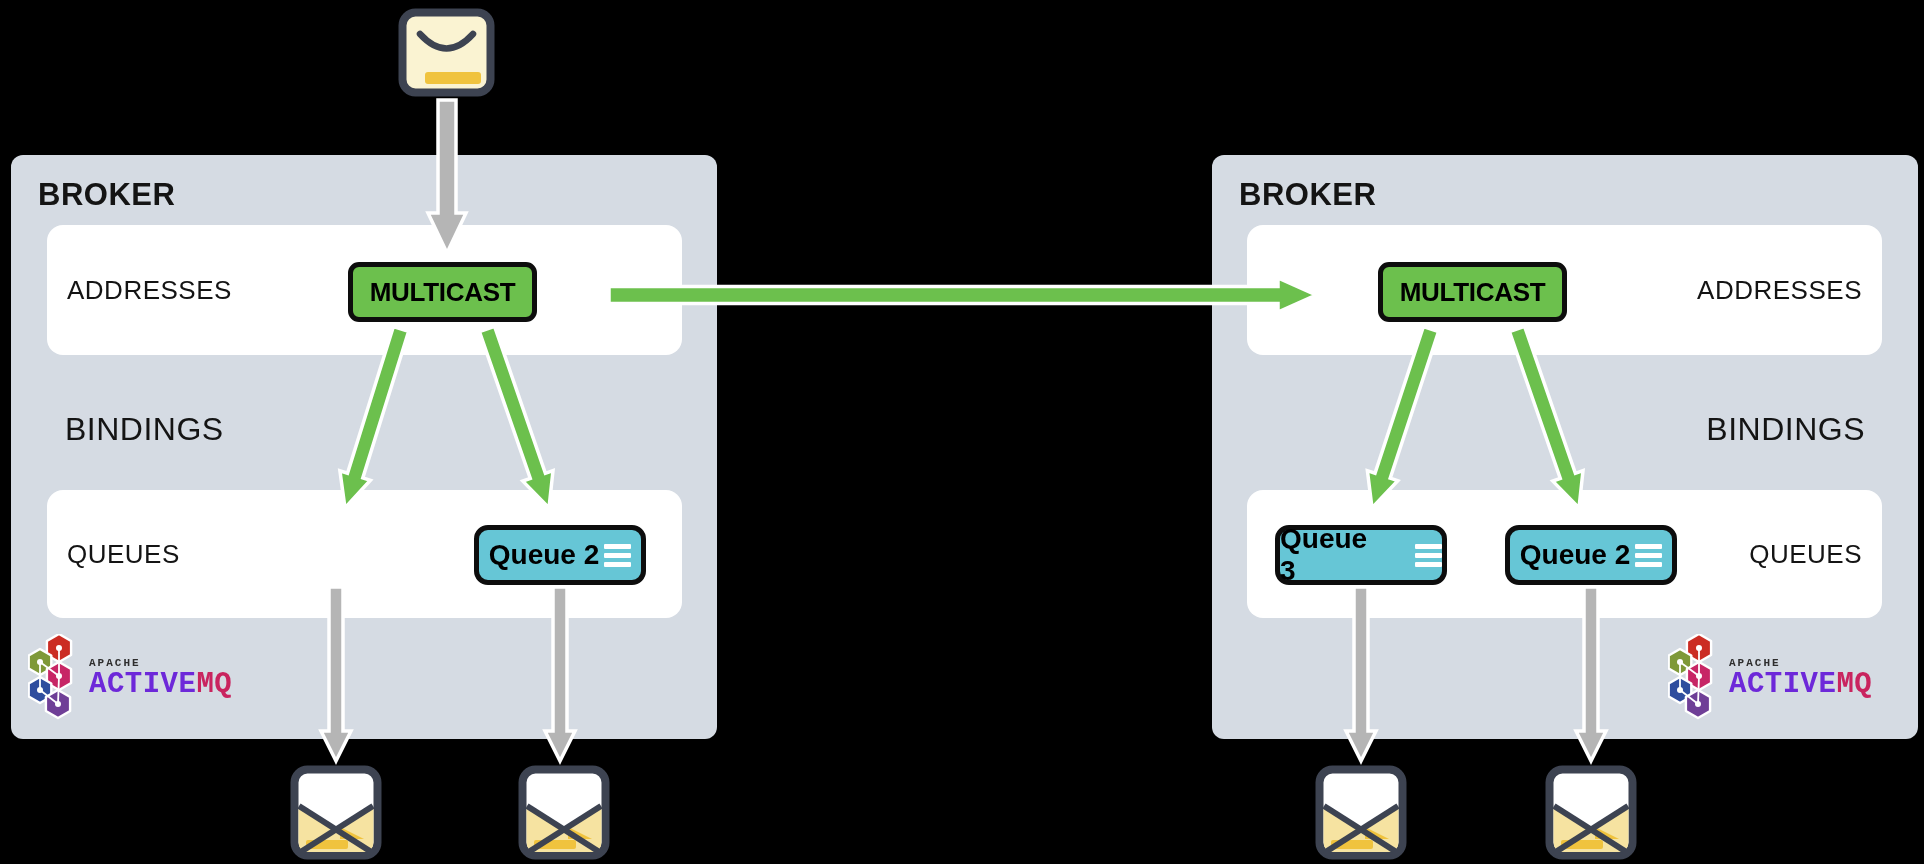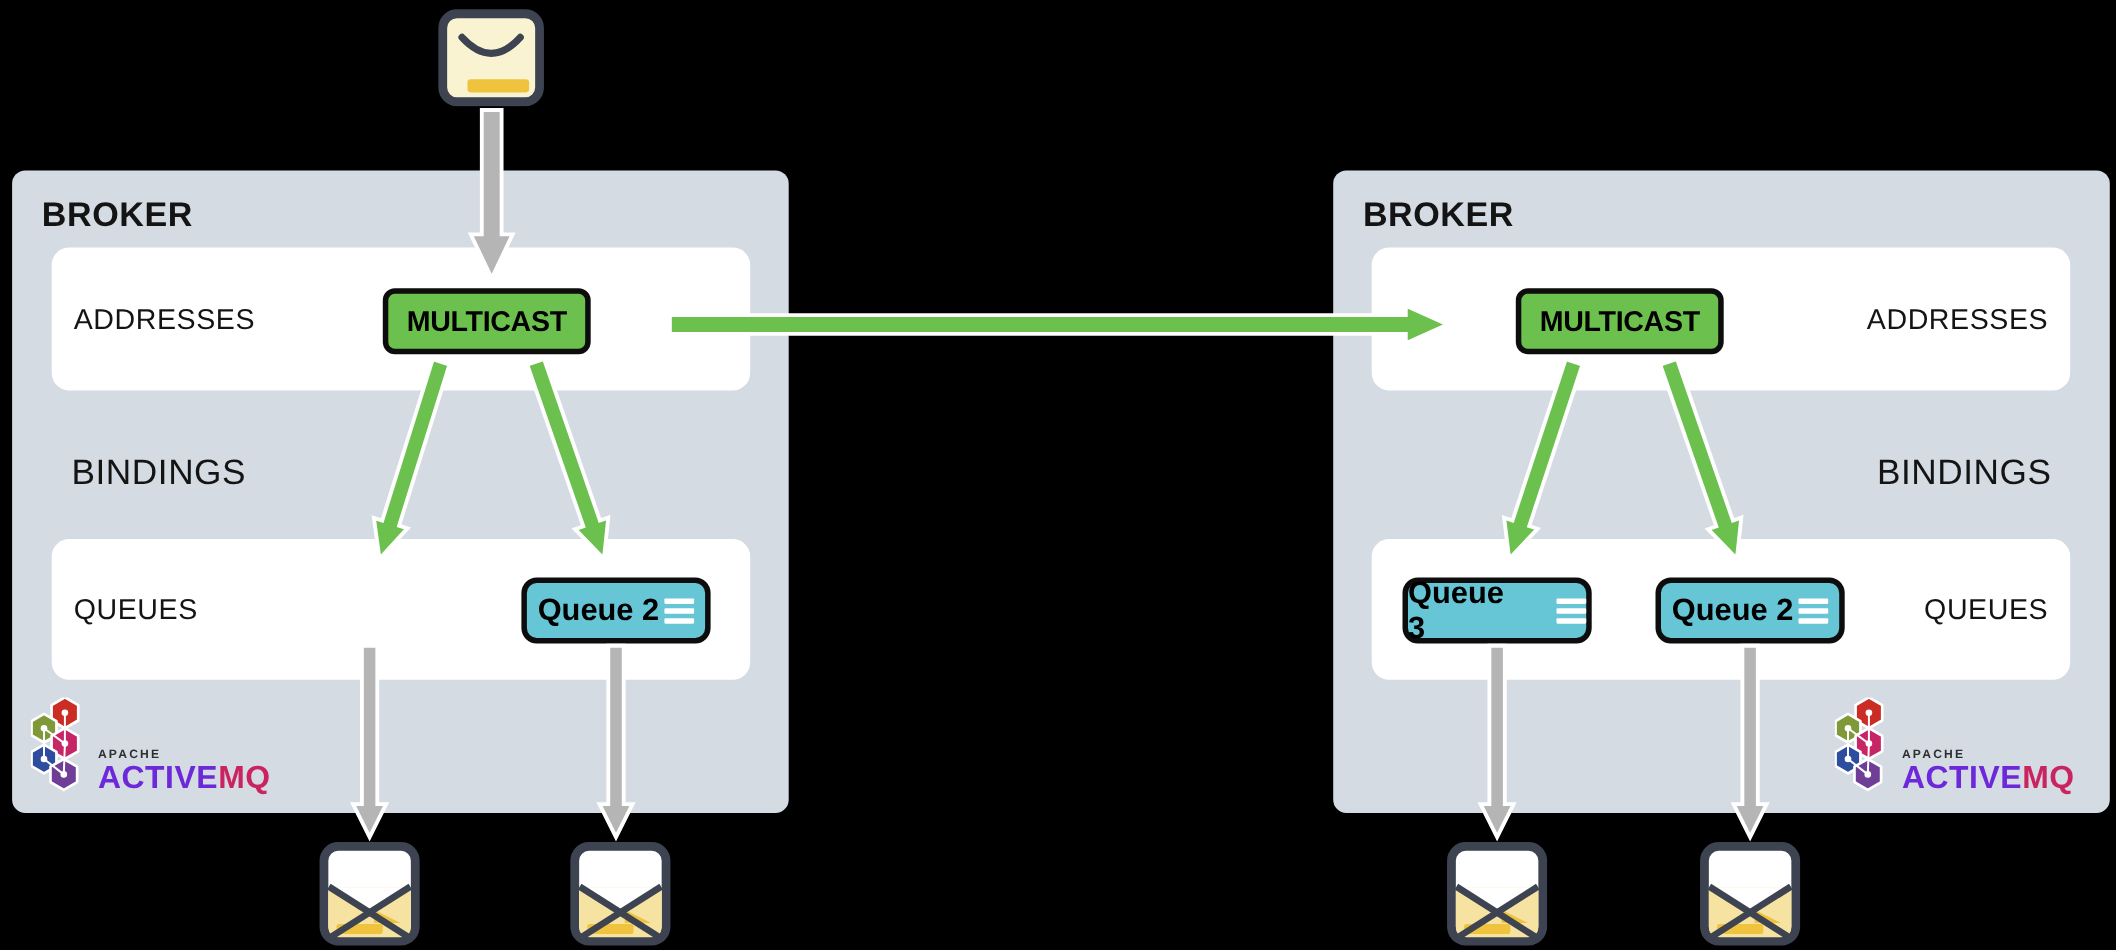--- a/index.html
+++ b/index.html
@@ -44,21 +44,21 @@
     background:var(--c-address-node,#6cc04d);
     font-size:26px;letter-spacing:-0.3px;
   }
   .node.queue{
     width:172px;height:60px;border-radius:14px;
     background:var(--c-queue-node,#66c6d6);
     font-size:28px;gap:5px;
   }
   .qicon{display:flex;flex-direction:column;gap:4px;}
   .qicon i{display:block;width:27px;height:5px;background:#fff;border-radius:1px;}
-  .logo{position:absolute;display:flex;align-items:flex-end;gap:13px;}
+  .logo{position:absolute;display:flex;align-items:center;gap:13px;font-family:Liberation Mono, monospace;}
   .logo-text{display:flex;flex-direction:column;}
   .logo-apache{font-size:11px;font-weight:700;letter-spacing:2px;color:#2e2e2e;margin-bottom:1px;}
   .logo-main{font-size:29px;font-weight:800;letter-spacing:.5px;line-height:1;white-space:nowrap;}
   .logo-active{color:#6d28d9;}
   .logo-mq{color:var(--c-mq-magenta,#c9245f);}
   svg{display:block;}
 </style>
 </head>
 <body>
 

